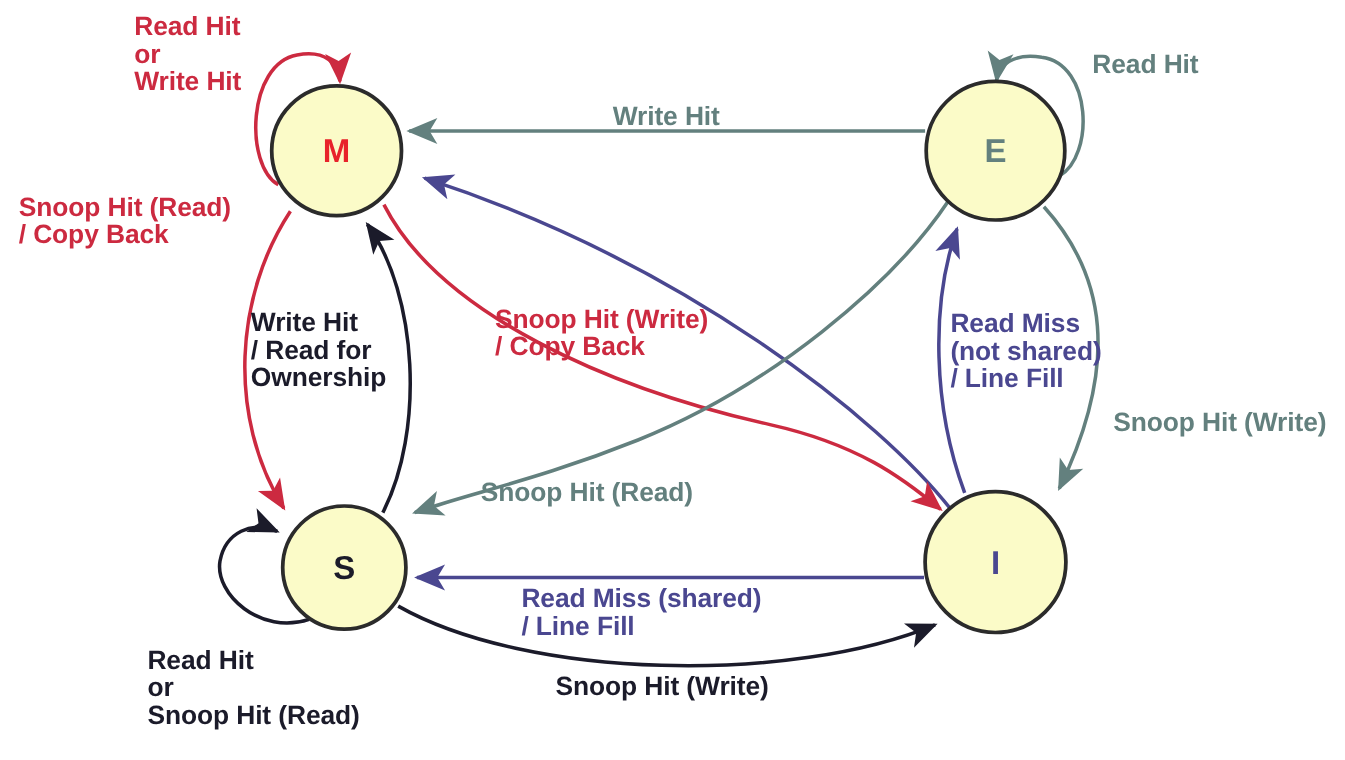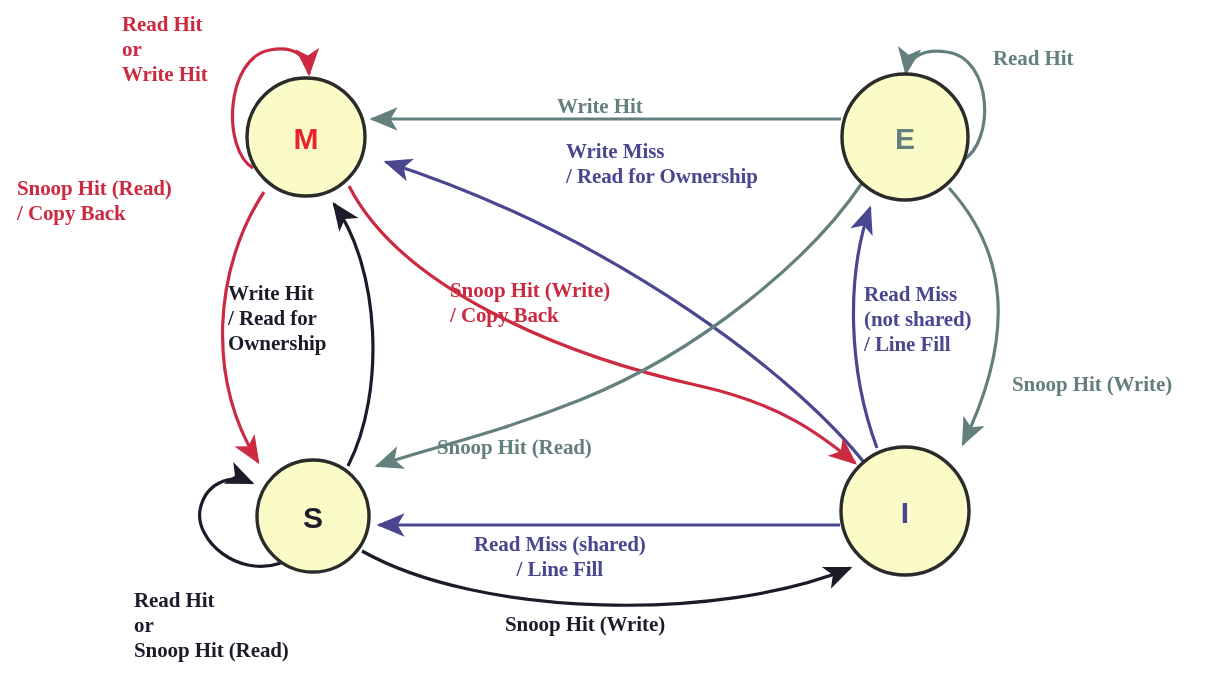--- a/index.html
+++ b/index.html
@@ -27,23 +27,23 @@
   }
   .state-label {
     font-family: "Liberation Sans", sans-serif;
     font-weight: bold;
     font-size: 30px;
     text-anchor: middle;
     dominant-baseline: central;
   }
   .edge-label {
     position: absolute;
-    font-family: Liberation Serif, serif;
+    font-family: Liberation Sans, sans-serif;
     font-weight: bold;
-    font-size: 21px;
+    font-size: 24px;
     line-height: 25px;
     white-space: pre-line;
     letter-spacing: -0.1px;
   }
   .lbl-red   { color: #cc2a40; }
   .lbl-gray  { color: #63807e; }
   .lbl-blue  { color: #4a4790; }
   .lbl-black { color: #1b1b2a; }
 </style>
 </head>
@@ -121,39 +121,37 @@
 Write Hit</div>
 
   <div class="edge-label lbl-gray" style="left:993px; top:46px;">Read Hit</div>
 
   <div class="edge-label lbl-black" style="left:134px; top:588px;">Read Hit
 or
 Snoop Hit (Read)</div>
 
   <div class="edge-label lbl-gray" style="left:557px; top:94px;">Write Hit</div>
 
-  <div class="edge-label lbl-blue" style="left:566px; top:139px;">Write Miss
-/ Read for Ownership</div>
 
   <div class="edge-label lbl-red" style="left:17px; top:176px;">Snoop Hit (Read)
 / Copy Back</div>
 
   <div class="edge-label lbl-black" style="left:228px; top:281px;">Write Hit
 / Read for
 Ownership</div>
 
   <div class="edge-label lbl-red" style="left:450px; top:278px;">Snoop Hit (Write)
 / Copy Back</div>
 
   <div class="edge-label lbl-gray" style="left:437px; top:435px;">Snoop Hit (Read)</div>
 
   <div class="edge-label lbl-blue" style="left:864px; top:282px;">Read Miss
 (not shared)
 / Line Fill</div>
 
   <div class="edge-label lbl-gray" style="left:1012px; top:372px;">Snoop Hit (Write)</div>
 
-  <div class="edge-label lbl-blue" style="left:474px; top:532px;text-align:center;">Read Miss (shared)
+  <div class="edge-label lbl-blue" style="left:474px; top:532px;">Read Miss (shared)
 / Line Fill</div>
 
   <div class="edge-label lbl-black" style="left:505px; top:612px;">Snoop Hit (Write)</div>
 
 </div>
 
 </body></html>

